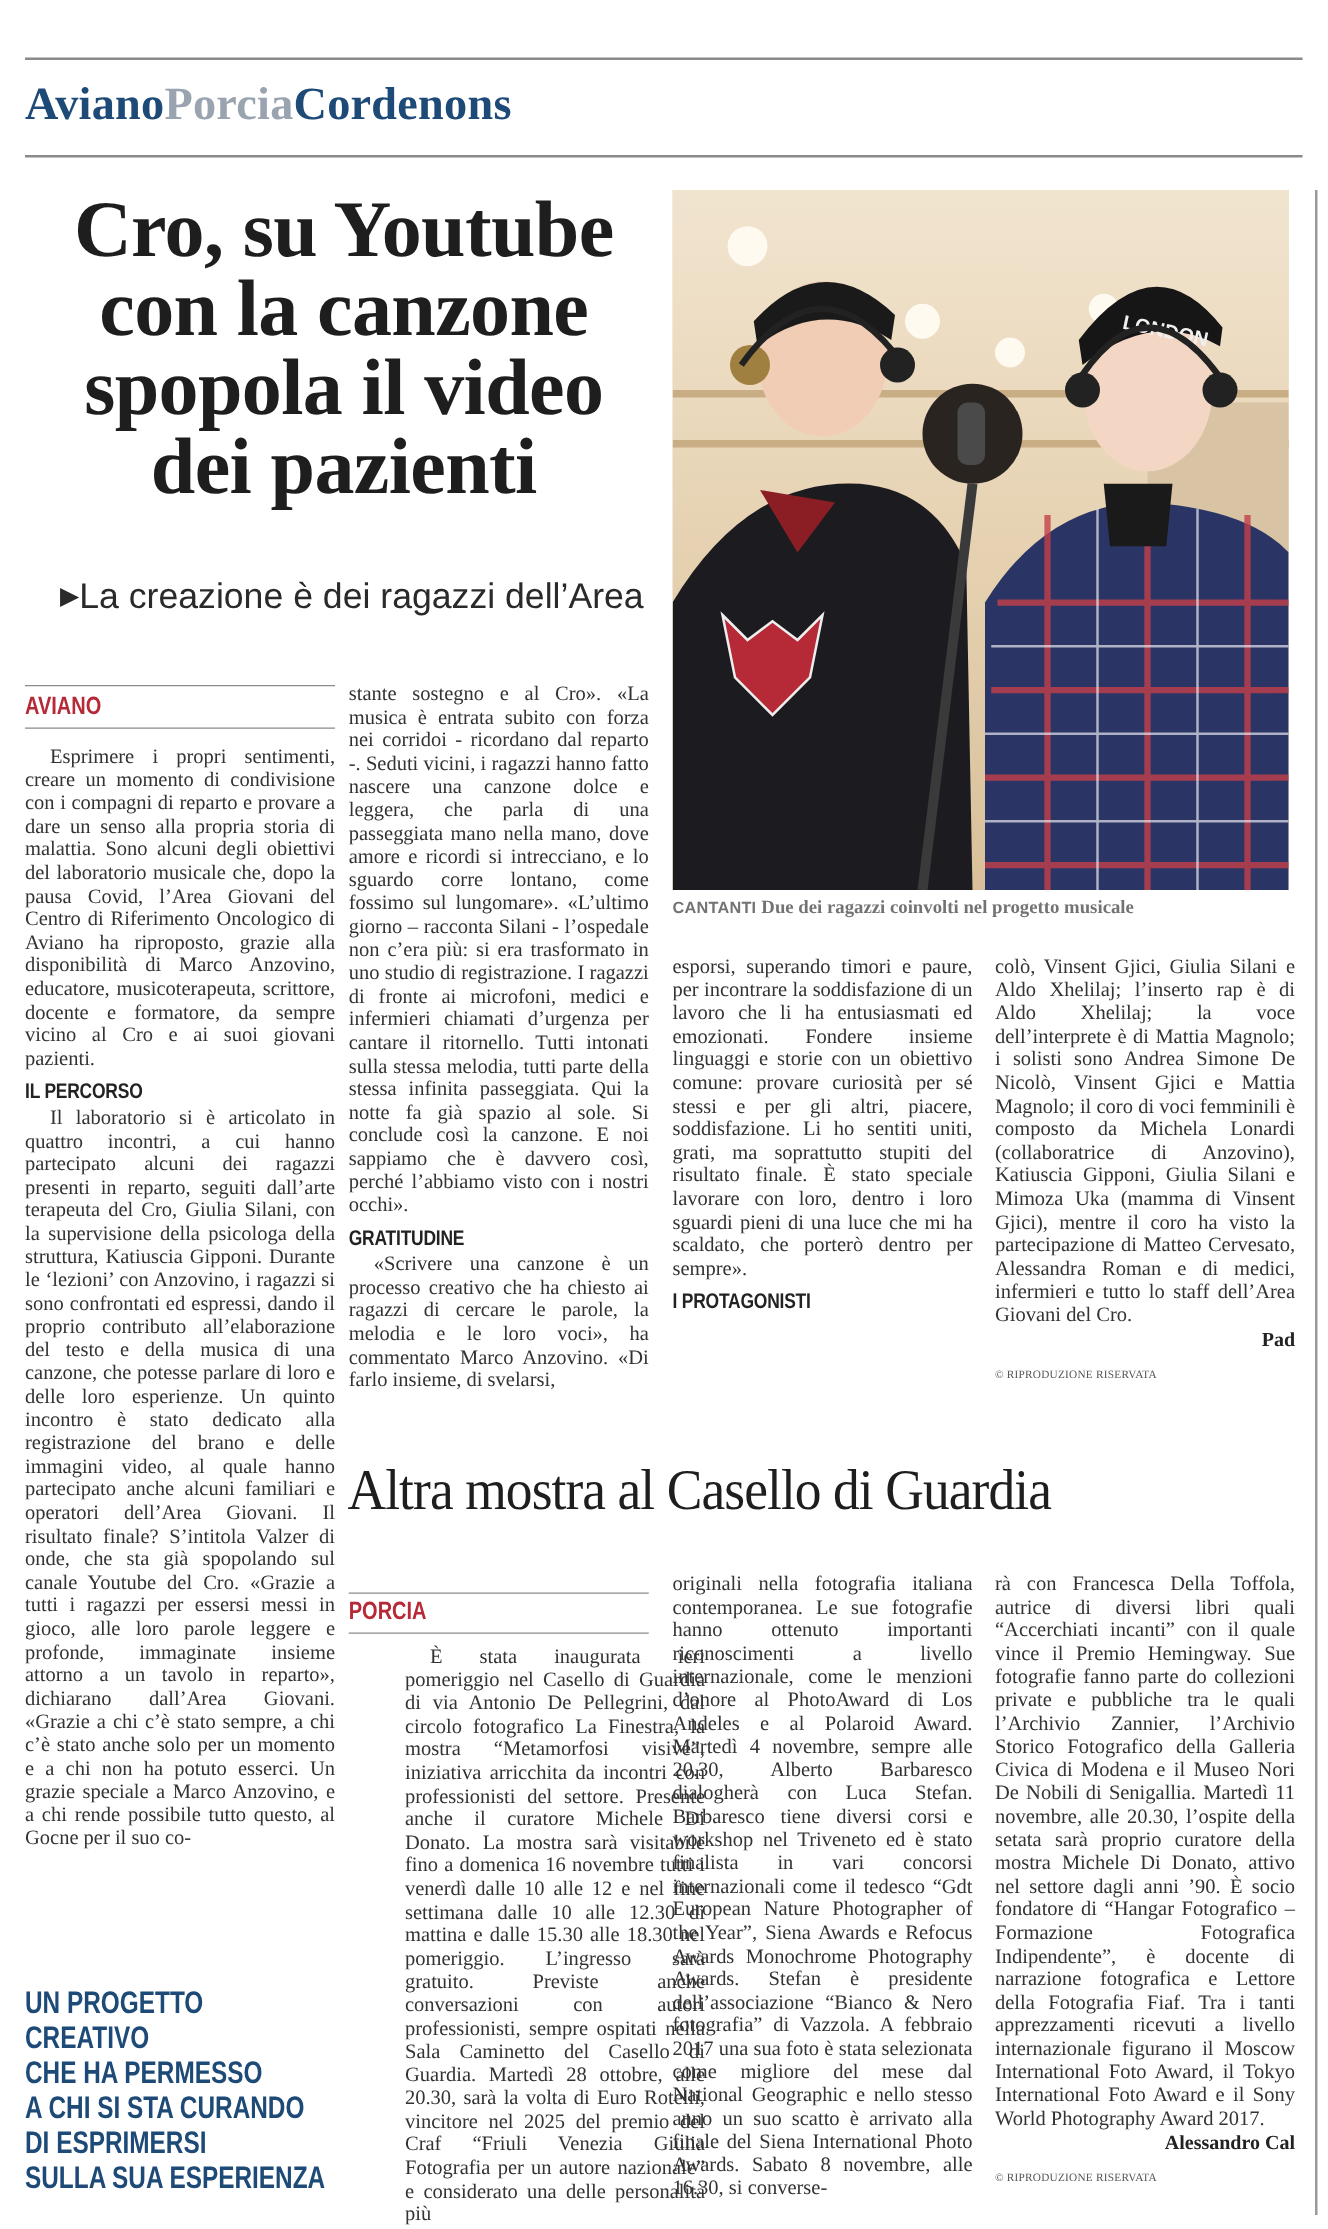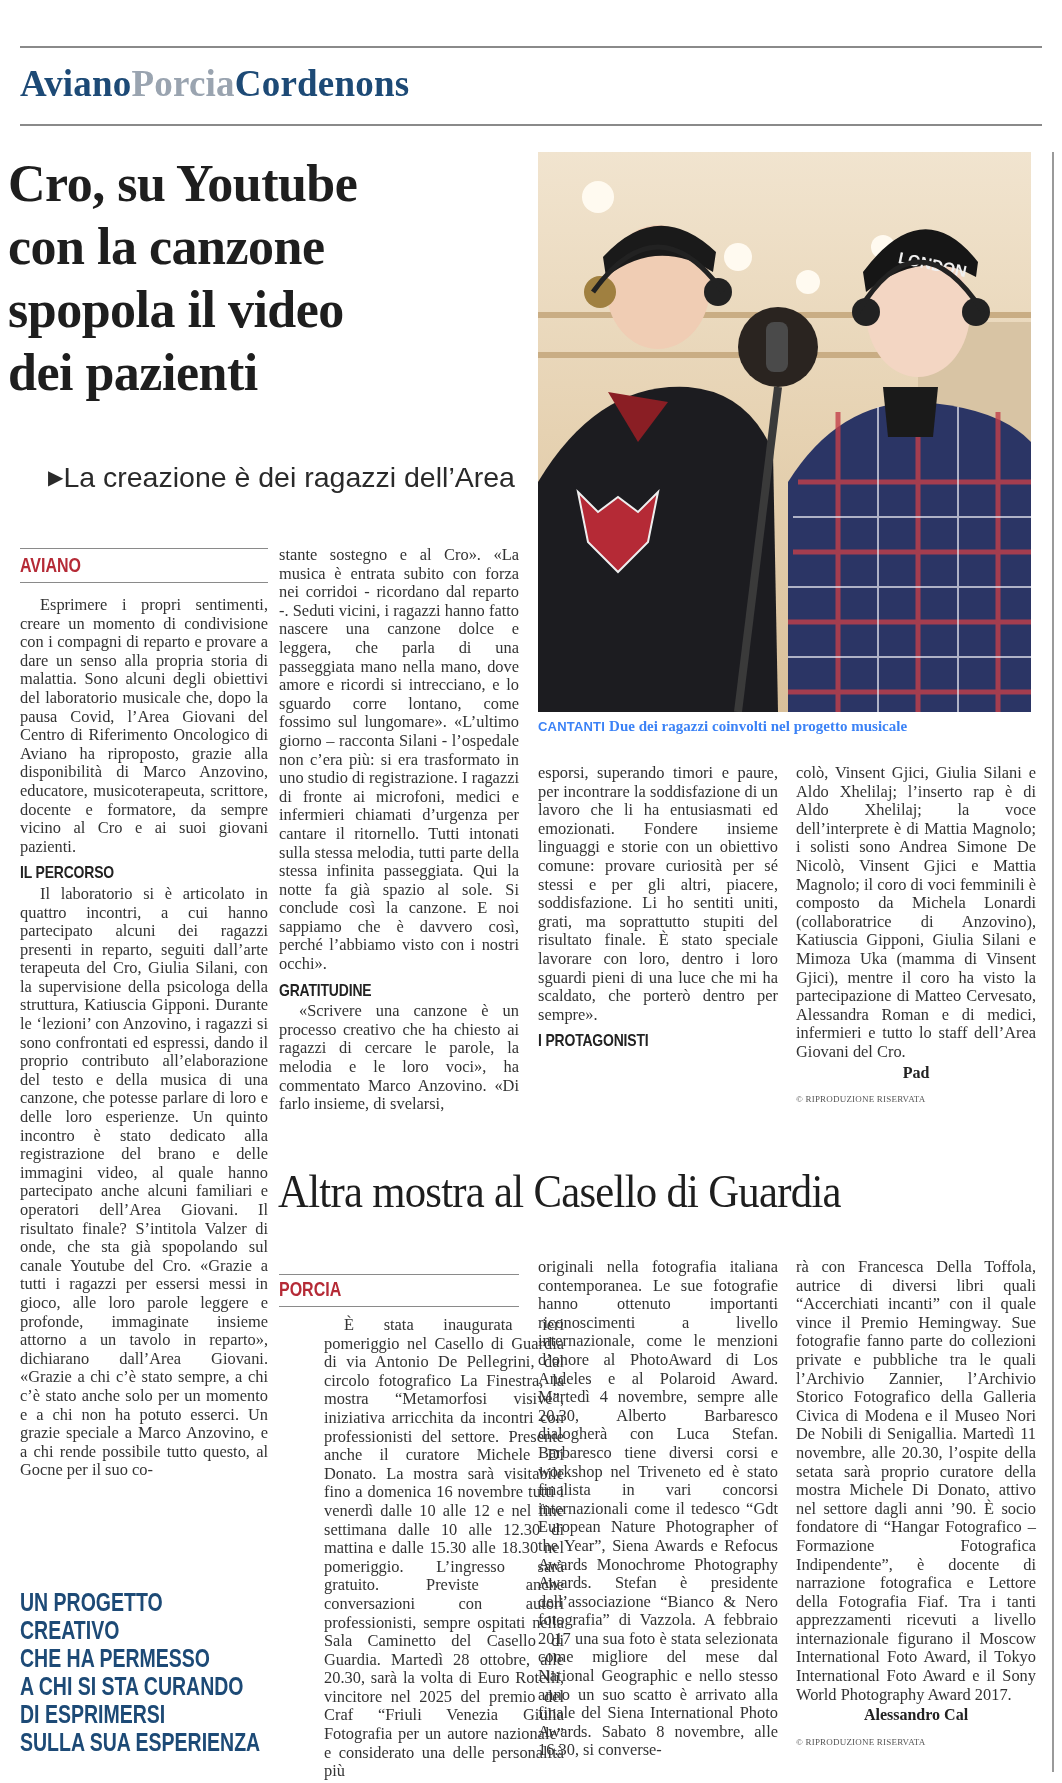--- a/index.html
+++ b/index.html
@@ -2,34 +2,34 @@
 <html><head>
 <meta charset="utf-8">
 <style>
   html, body { margin:0; padding:0; background:#ffffff; }
   body { width:1062px; height:1783px; position:relative; overflow:hidden; color:#2a2a2a; }
   .abs { position:absolute; }
   .hr { position:absolute; height:2px; background:#8a8a8a; }
   .masthead { left:20px; top:62px; font-family:"Liberation Serif",serif; font-weight:bold; font-size:37px; letter-spacing:0.2px; }
   .mh-blue { color:#1d4a76; }
   .mh-gray { color:#9aa4b0; }
-  .headline { left:8px; top:152px; width:510px; font-family:"Liberation Serif",serif; font-weight:bold; font-size:52px; line-height:63px; color:#1e1e1e; letter-spacing:-0.5px; }
+  .headline { left:20px; top:152px; width:510px; font-family:"Liberation Serif",serif; font-weight:bold; font-size:64px; line-height:63px; color:#1e1e1e; letter-spacing:-0.5px;text-align:center; }
   .headline div { white-space:nowrap; }
   .subhead { left:20px; top:460px; width:510px; font-family:Liberation Sans, sans-serif; font-size:28.5px; line-height:34px; color:#2a2a2a;margin-left:28px; }
   .subhead .tri { font-size:20px; vertical-align:3px; }
   .photo { left:538px; top:152px; width:493px; height:560px; overflow:hidden; background:#e9d9bf; }
-  .caption { left:538px; top:718px; width:493px; font-family:"Liberation Serif",serif; font-weight:bold; font-size:15px; color:#3b82f6; white-space:nowrap; }
+  .caption { left:538px; top:718px; width:493px; font-family:"Liberation Serif",serif; font-weight:bold; font-size:15px; color:#737373; white-space:nowrap; }
   .caption .kicker { font-family:"Liberation Sans",sans-serif; font-weight:bold; font-size:13px; letter-spacing:0.2px; margin-right:4px; }
   .col { position:absolute; font-family:"Liberation Serif","DejaVu Serif",serif; font-size:16.4px; line-height:18.6px; color:#333; text-align:justify; hyphens:manual; }
   .col p { margin:0; text-indent:20px; }
   .col p.noind { text-indent:0; }
   .sect-label { font-family:"Liberation Sans",sans-serif; font-weight:bold; font-size:17px; color:#222; letter-spacing:-0.2px; text-transform:uppercase; transform:scaleX(0.82); transform-origin:left; display:block; margin:8px 0 2px 0; white-space:nowrap; text-indent:0; }
   .loc-label { font-family:"Liberation Sans",sans-serif; font-weight:bold; font-size:20px; color:#b52a36; transform:scaleX(0.8); transform-origin:left; white-space:nowrap; }
   .pullquote { left:20px; top:1588px; width:250px; font-family:"Liberation Sans",sans-serif; font-weight:bold; font-size:25px; line-height:28px; color:#1d4a76; text-transform:uppercase; transform:scaleX(0.78); transform-origin:left; white-space:nowrap; }
-  .byline { font-family:"Liberation Serif",serif; font-weight:bold; font-size:16px; color:#222; text-align:center; }
+  .byline { font-family:"Liberation Serif",serif; font-weight:bold; font-size:16px; color:#222; text-align:right; }
   .rights { font-family:Liberation Serif, serif; font-size:9px; color:#555; text-align:left; letter-spacing:0.2px; }
   .headline2 { left:278px; top:1165px; font-family:"Liberation Serif",serif; font-size:46px; color:#1e1e1e; letter-spacing:-0.8px; white-space:nowrap; transform:scaleX(0.93); transform-origin:left; }
   .vline { position:absolute; width:2px; background:#9a9a9a; }
 </style>
 </head>
 <body>
 
 <div class="hr" style="left:20px; top:46px; width:1022px;"></div>
 <div class="hr" style="left:20px; top:124px; width:1022px;"></div>
 <div class="vline" style="left:1052px; top:152px; height:1620px;"></div>

